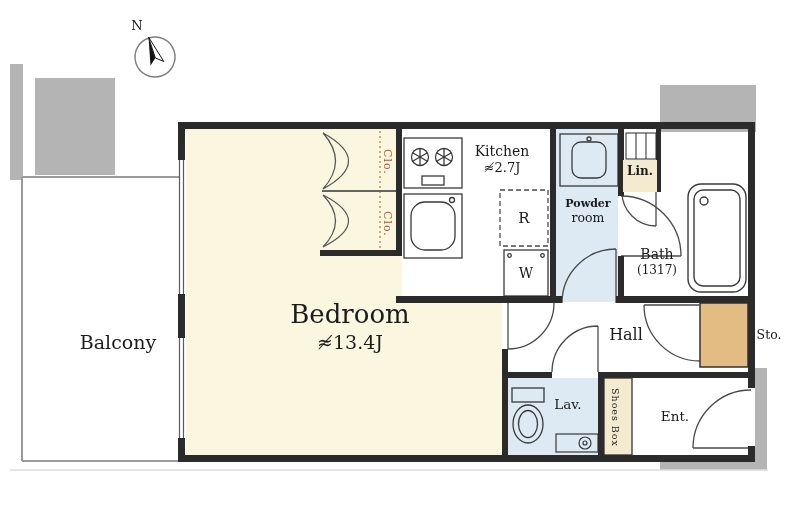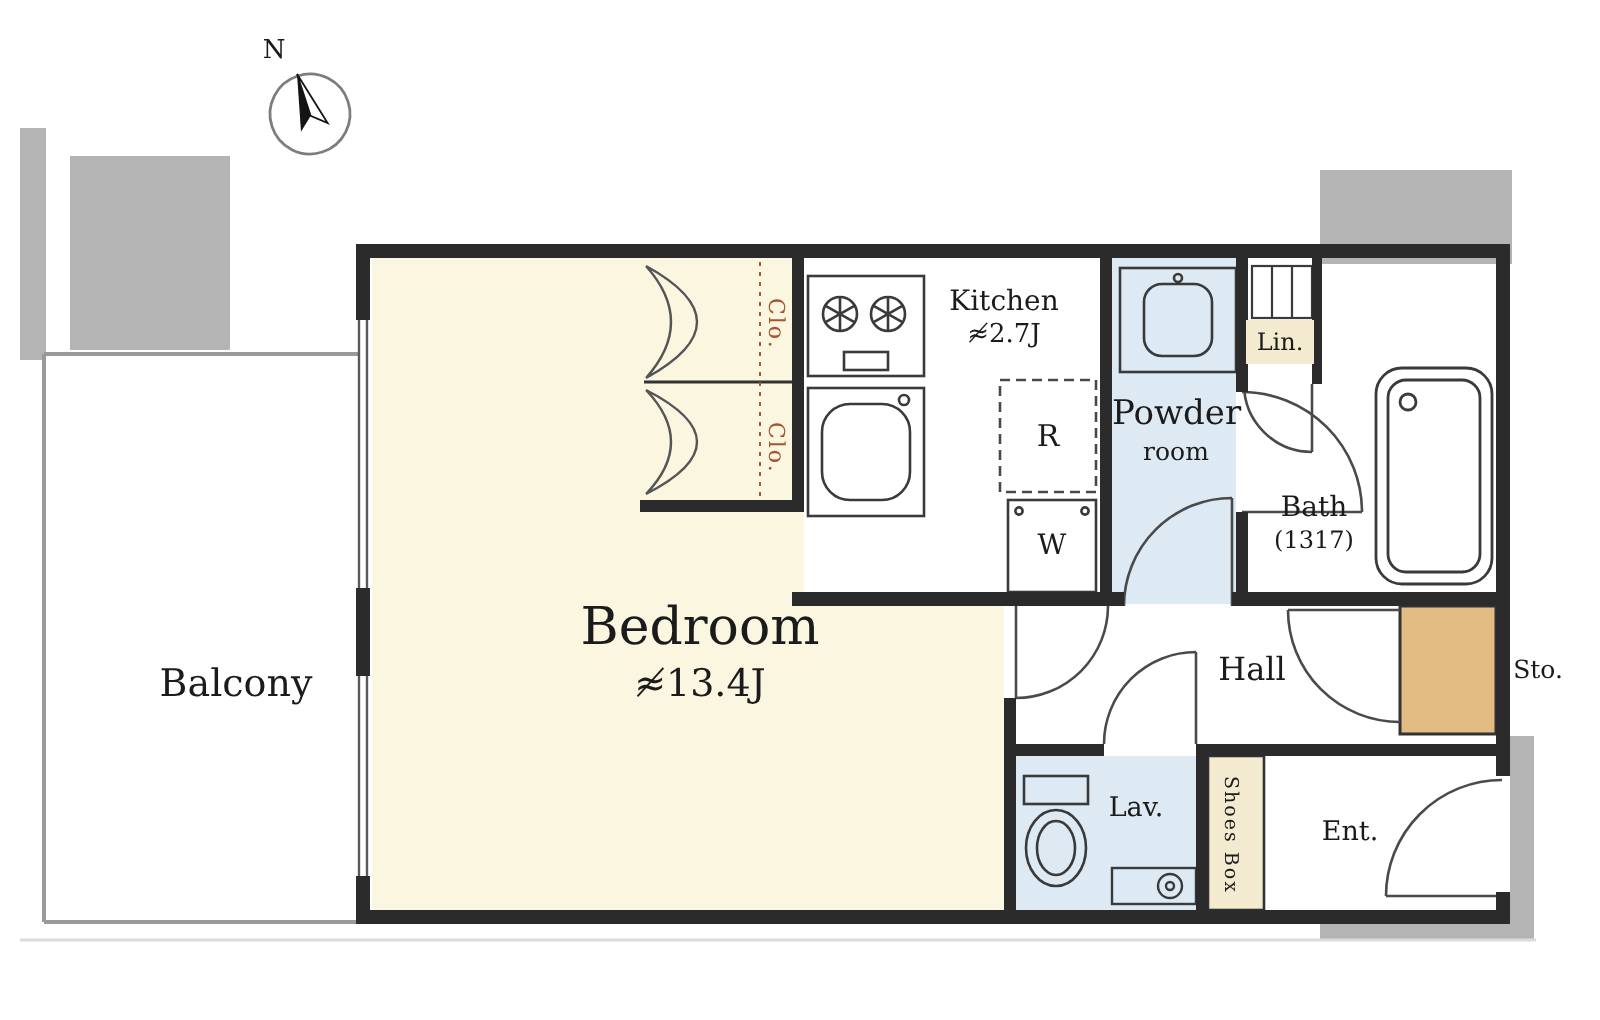--- a/index.html
+++ b/index.html
@@ -158,25 +158,25 @@
 
   <div class="lbl" style="left:452px;top:143px;width:100px;">
     <div style="font-size:14px;">Kitchen</div>
     <div style="font-size:13px;">≉2.7J</div>
   </div>
 
   <div class="lbl vert" style="left:381px;top:136px;height:52px;font-size:11px;color:#A8542F;letter-spacing:1px;">Clo.</div>
   <div class="lbl vert" style="left:381px;top:198px;height:52px;font-size:11px;color:#A8542F;letter-spacing:1px;">Clo.</div>
 
   <div class="lbl" style="left:556px;top:197px;width:64px;">
-    <div style="font-size:17px;">Powder</div>
+    <div style="font-size:11px;font-weight:bold;">Powder</div>
     <div style="font-size:12.5px;">room</div>
   </div>
 
-  <div class="lbl chip" style="left:623px;top:160px;width:34px;height:22px;font-size:12px;line-height:22px;">Lin.</div>
+  <div class="lbl chip" style="left:623px;top:160px;width:34px;height:32px;font-size:12px;line-height:22px;font-weight:bold;">Lin.</div>
 
   <div class="lbl" style="left:622px;top:246px;width:70px;">
     <div style="font-size:14px;">Bath</div>
     <div style="font-size:12px;">(1317)</div>
   </div>
 
   <div class="lbl" style="left:596px;top:325px;width:60px;font-size:16px;">Hall</div>
 
   <div class="lbl" style="left:700px;top:327px;width:48px;font-size:12.5px;padding-left:45px;">Sto.</div>
 

